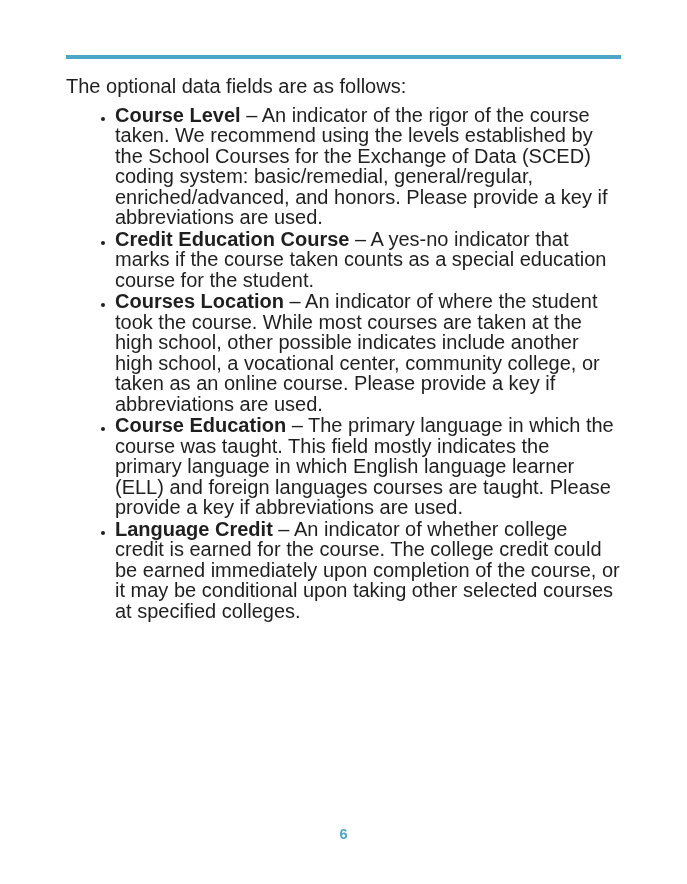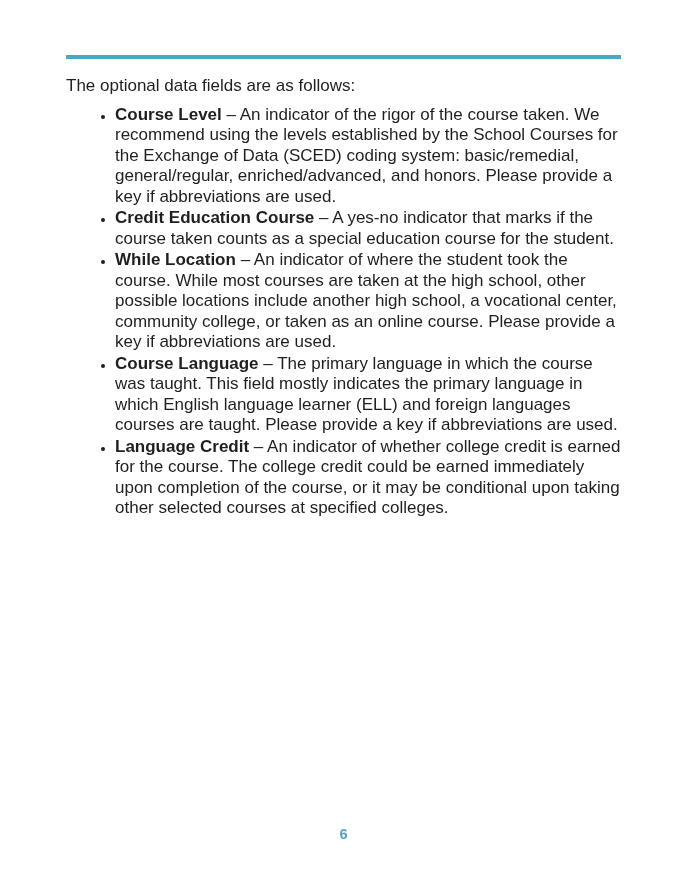--- a/index.html
+++ b/index.html
@@ -22,21 +22,21 @@
     left: 66px;
     width: 555px;
     height: 4px;
     background: #4ba6c7; 
   }
   .content {
     position: absolute;
     top: 76px;
     left: 66px;
     width: 555px;
-    font-size: 17px;
+    font-size: 20px;
     line-height: 20.5px;
   }
   .intro {
     margin: 0;
   }
   ul.bullet-list {
     margin: 8px 0 0 0;
     padding: 0 0 0 49px;
     list-style: disc outside;
   }
@@ -75,25 +75,25 @@
     <ul class="bullet-list">
       <li>
         <span class="bullet-label">Course Level</span>
         <span>– An indicator of the rigor of the course taken.  We recommend using the levels established by the School Courses for the Exchange of Data (SCED) coding system:  basic/remedial, general/regular, enriched/advanced, and honors.  Please provide a key if abbreviations are used.</span>
       </li>
       <li>
         <span class="bullet-label">Credit Education Course</span>
         <span>– A yes-no indicator that marks if the course taken counts as a special education course for the student.</span>
       </li>
       <li>
-        <span class="bullet-label">While Location</span>
-        <span>– An indicator of where the student took the course.  While most courses are taken at the high school, other possible locations include another high school, a vocational center, community college, or taken as an online course.  Please provide a key if abbreviations are used.</span>
+        <span class="bullet-label">Courses Location</span>
+        <span>– An indicator of where the student took the course.  While most courses are taken at the high school, other possible indicates include another high school, a vocational center, community college, or taken as an online course.  Please provide a key if abbreviations are used.</span>
       </li>
       <li>
-        <span class="bullet-label">Course Language</span>
+        <span class="bullet-label">Course Education</span>
         <span>– The primary language in which the course was taught.  This field mostly indicates the primary language in which English language learner (ELL) and foreign languages courses are taught.  Please provide a key if abbreviations are used.</span>
       </li>
       <li>
         <span class="bullet-label">Language Credit</span>
         <span>– An indicator of whether college credit is earned for the course.  The college credit could be earned immediately upon completion of the course, or it may be conditional upon taking other selected courses at specified colleges.</span>
       </li>
     </ul>
   </div>
 
   <div class="page-number" style="color: rgb(75, 166, 199);">6</div>

